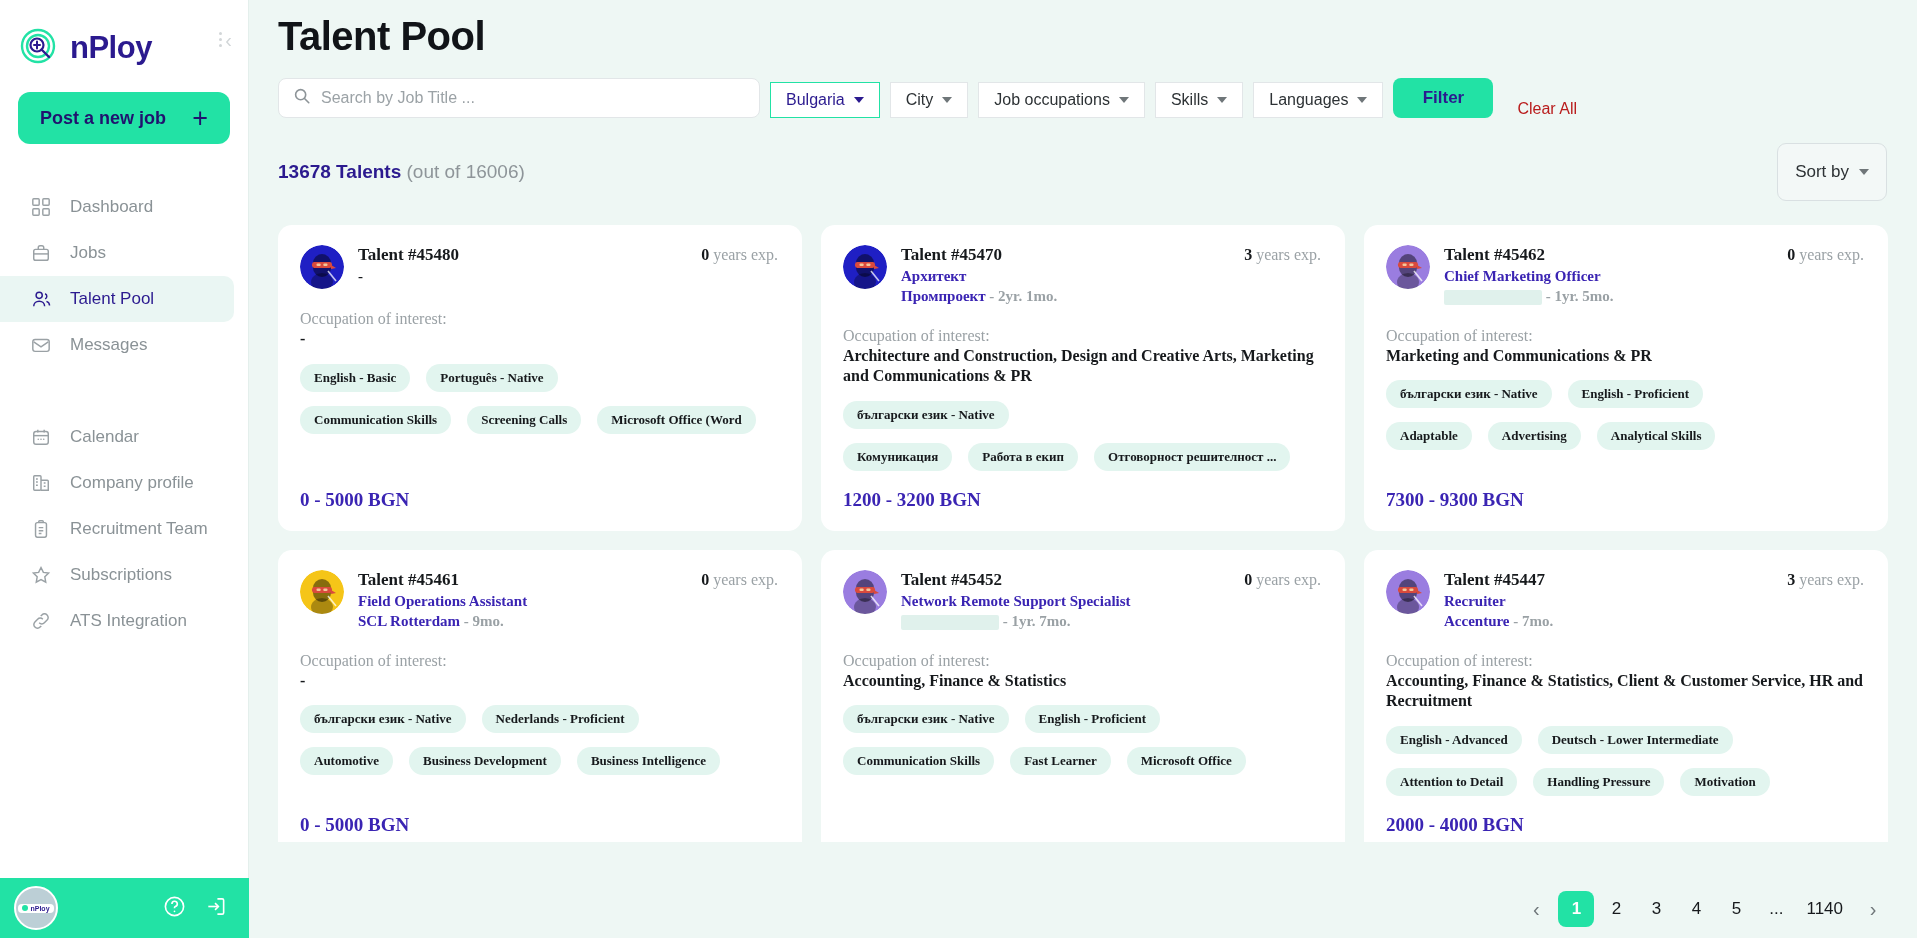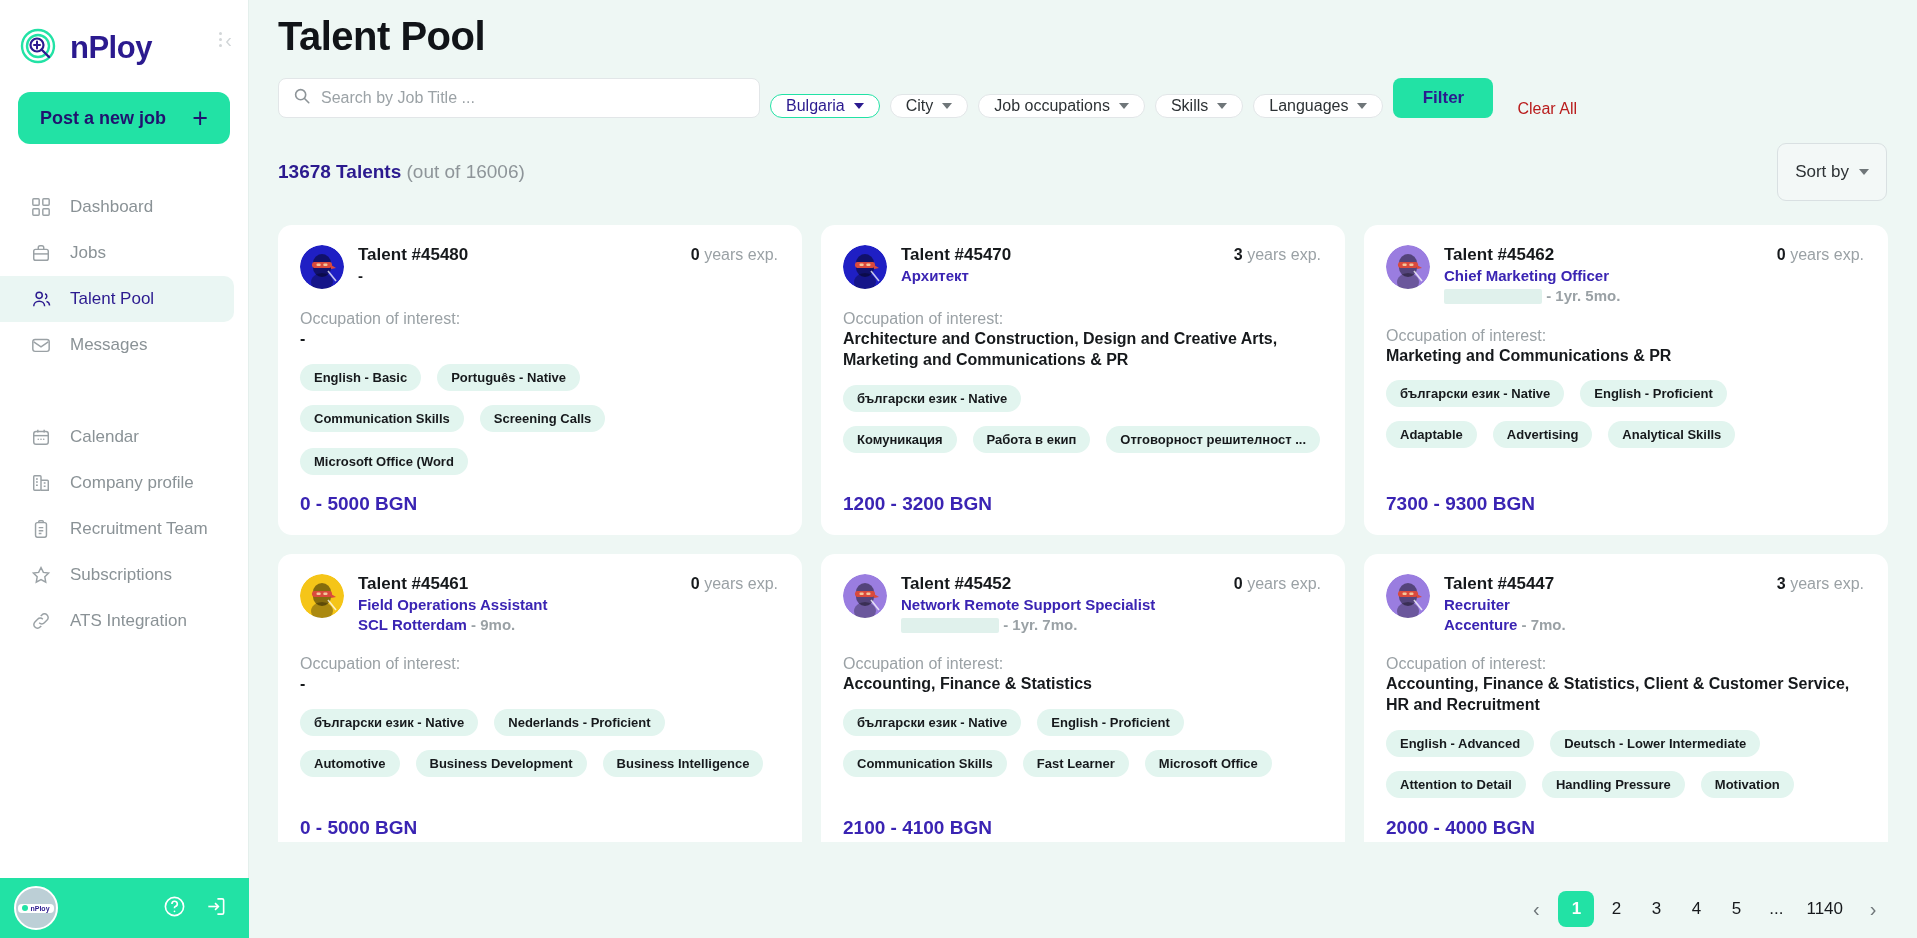--- a/index.html
+++ b/index.html
@@ -89,21 +89,21 @@
     border-radius: 8px; display: flex; align-items: center; padding: 0 14px; gap: 10px;
   }
   .search-box svg { stroke: #8d9498; fill: none; stroke-width: 1.8; }
   .search-box input {
     border: none; outline: none; font-size: 16px; color: #303639;
     font-family: "Liberation Sans", sans-serif; width: 100%; background: transparent;
   }
   .search-box input::placeholder { color: #9ba2a6; }
 
   .dd {
-    height: 24px; background: #fff; border: 1px solid #e2e6e8; border-radius: 20px;
+    height: 36px; background: #fff; border: 1px solid #e2e6e8; border-radius: 0;
     display: flex; align-items: center; gap: 9px; padding: 0 15px; cursor: pointer;
     font-size: 16px; color: #2d3235; white-space: nowrap;
   }
   .dd.selected { border: 1.6px solid #22e2a5; color: #2b1a8f; }
   .caret {
     width: 0; height: 0; border-left: 5px solid transparent; border-right: 5px solid transparent;
     border-top: 6px solid #6f7679;
   }
   .dd.selected .caret { border-top-color: #2b1a8f; }
   .filter-btn {
@@ -129,21 +129,21 @@
     font-size: 17px; color: #2d3235;
   }
 
   
   .cards-grid {
     display: grid; grid-template-columns: repeat(3, 1fr); gap: 19px;
     padding: 24px 29px 0 29px;
   }
   .card {
     background: #fff; border-radius: 14px; padding: 20px 24px 20px 22px;
-    min-height: 305px; display: flex; flex-direction: column; position: relative;
+    min-height: 305px; display: flex; flex-direction: column; position: relative; font-family: Liberation Serif, serif;
   }
   .card-head { display: flex; align-items: flex-start; gap: 14px; }
   .avatar { width: 44px; height: 44px; border-radius: 50%; flex: 0 0 44px; overflow: hidden; }
   .head-main { flex: 1; min-width: 0; }
   .head-top { display: flex; justify-content: space-between; align-items: baseline; gap: 10px; }
   .talent-id { font-size: 17px; font-weight: 700; color: #16191c; }
   .years { font-size: 16px; color: #9aa1a5; white-space: nowrap; }
   .years b { color: #16191c; font-weight: 700; }
   .job-title { font-size: 15px; font-weight: 700; color: #3a24b3; margin-top: 2px; line-height: 1.25; }
   .job-title.empty { color: #16191c; font-weight: 700; }
@@ -449,20 +449,21 @@
                 <rect x="16.5" y="18.4" width="4.2" height="2.6" rx="1.1" fill="#f3c89b"></rect>
                 <rect x="23.3" y="18.4" width="4.2" height="2.6" rx="1.1" fill="#f3c89b"></rect>
                 <path d="M28 26l8 10" stroke="rgba(255,255,255,0.75)" stroke-width="1.6" fill="none"></path>
               </svg></span>
             <div class="head-main">
               <div class="head-top">
                 <span class="talent-id">Talent #45470</span>
                 <span class="years"><b>3</b> years exp.</span>
               </div>
               <div class="job-title">Архитект</div>
+              <div class="company-line"><span class="company">Промпроект</span> <span class="dur">- 2yr. 1mo.</span></div>
             </div>
           </div>
           <div class="occ-label">Occupation of interest:</div>
           <div class="occ-value">Architecture and Construction, Design and Creative Arts, Marketing and Communications &amp; PR</div>
           <div class="chip-row">
             <span class="chip">български език - Native</span>
           </div>
           <div class="chip-row">
             <span class="chip">Комуникация</span>
             <span class="chip">Работа в екип</span>
@@ -563,21 +564,20 @@
           <div class="occ-value">Accounting, Finance &amp; Statistics</div>
           <div class="chip-row">
             <span class="chip">български език - Native</span>
             <span class="chip">English - Proficient</span>
           </div>
           <div class="chip-row">
             <span class="chip">Communication Skills</span>
             <span class="chip">Fast Learner</span>
             <span class="chip">Microsoft Office</span>
           </div>
-          <div class="salary">2100 - 4100 BGN</div>
         </div>
         <div class="card">
           <div class="card-head">
             <span class="avatar"><svg viewBox="0 0 44 44" width="44" height="44">
                 <circle cx="22" cy="22" r="22" fill="#9a7de0"></circle>
                 <ellipse cx="22" cy="37" rx="11" ry="9" fill="rgba(0,0,0,0.30)"></ellipse>
                 <path d="M13 18a9 9 0 0 1 18 0v5a9 9 0 0 1-18 0z" fill="rgba(0,0,0,0.45)"></path>
                 <rect x="12" y="17" width="20" height="6" rx="2.4" fill="#d94a3d"></rect>
                 <path d="M31 20l5 3-5 1z" fill="#d94a3d"></path>
                 <rect x="16.5" y="18.4" width="4.2" height="2.6" rx="1.1" fill="#f3c89b"></rect>

